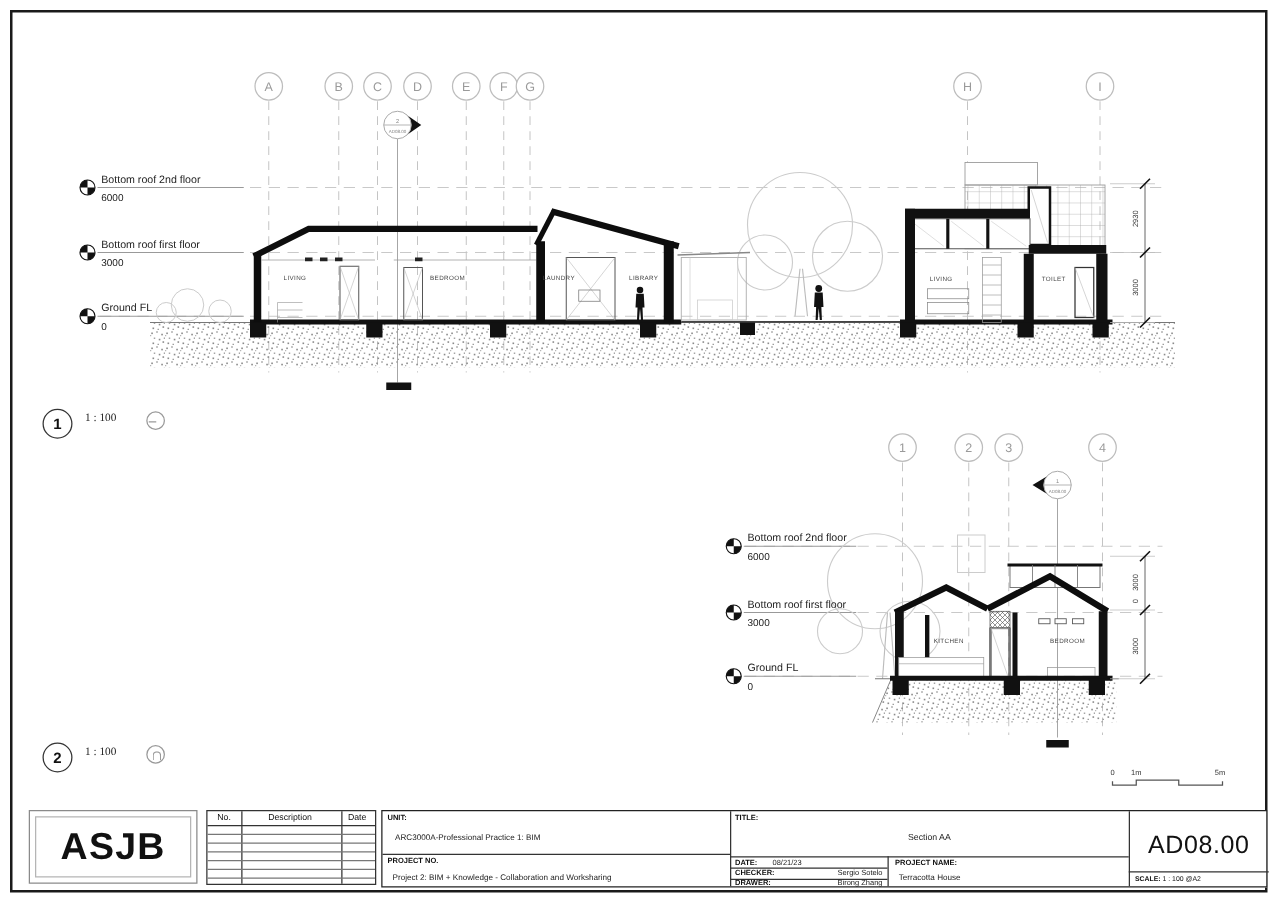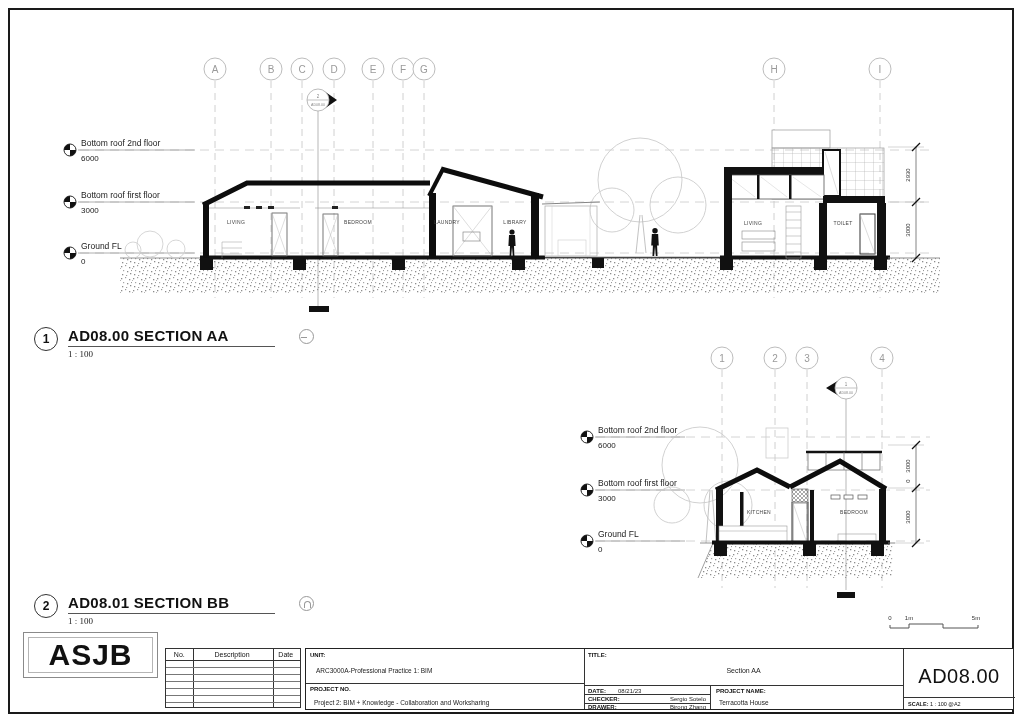--- a/index.html
+++ b/index.html
@@ -15,21 +15,21 @@
   
   .sec-title{display:flex;align-items:flex-start;gap:10px;}
   .callout-circle{width:24px;height:24px;border:1.4px solid #333;border-radius:50%;
     display:flex;align-items:center;justify-content:center;font-weight:bold;font-size:12px;flex:0 0 auto;box-sizing:border-box;background:#fff;}
   .sec-head{font-weight:bold;font-size:15px;letter-spacing:.3px;border-bottom:1.5px solid #555;padding:0 46px 2px 0;white-space:nowrap;}
   .sec-scale{font-size:9px;margin-top:2px;color:#222;font-family:Liberation Serif, serif;}
   .mini-sym{width:15px;height:15px;border:1px solid #999;border-radius:50%;margin-left:14px;margin-top:2px;position:relative;box-sizing:border-box;}
   .mini-sym .dash{position:absolute;left:1px;top:6.5px;width:6px;height:0;border-top:1px solid #999;}
   .mini-sym .enn{position:absolute;left:4px;top:4px;width:5px;height:6px;border:1px solid #999;border-bottom:none;border-radius:4px 4px 0 0;}
   
-  .logo-outer{left:23px;top:632px;width:135px;height:46px;border:1px solid #8a8a8a;box-sizing:border-box;}
+  .logo-outer{left:23px;top:648px;width:135px;height:59px;border:1px solid #8a8a8a;box-sizing:border-box;}
   .logo-inner{left:4px;top:4px;right:4px;bottom:4px;border:1px solid #b5b5b5;display:flex;align-items:center;justify-content:center;}
   .logo-text{font-weight:bold;font-size:30px;letter-spacing:1px;}
   .rev-table{left:165px;top:648px;width:136px;height:60px;border:1px solid #333;box-sizing:border-box;background:#fff;}
   .rev-head{position:absolute;top:0;left:0;right:0;height:11px;border-bottom:1px solid #333;font-size:7px;display:flex;}
   .rev-head span{display:block;text-align:center;line-height:11px;}
   .rev-col{position:absolute;top:0;bottom:0;border-left:1px solid #333;width:0;}
   .rev-row{position:absolute;left:0;right:0;height:0;border-top:0.6px solid #777;}
   .tb-main{left:305px;top:648px;width:709px;height:62px;border:1.2px solid #222;box-sizing:border-box;background:#fff;}
   .tb-vline{position:absolute;top:0;bottom:0;width:0;border-left:1px solid #333;}
   .tb-hline{position:absolute;height:0;border-top:1px solid #333;}
@@ -420,32 +420,30 @@
     <text x="890" y="620" font-size="6" fill="#333" text-anchor="middle">0</text>
     <text x="909" y="620" font-size="6" fill="#333" text-anchor="middle">1m</text>
     <text x="976" y="620" font-size="6" fill="#333" text-anchor="middle">5m</text>
     <path d="M890,625 L890,628 L909,628 L909,624 L943,624 L943,628 L978,628 L978,625" fill="none" stroke="#555" stroke-width="1"></path>
   </g>
 </svg>
 
 <div class="abs sec-title" style="left:34px;top:327px;">
   <div class="callout-circle">1</div>
   <div>
-    <div class="sec-head">AD08.00 SECTION AA</div>
     <div class="sec-scale">1 : 100</div>
   </div>
   <div class="mini-sym">
       <span class="dash"></span>
     </div>
 </div>
 
 <div class="abs sec-title" style="left:34px;top:594px;">
   <div class="callout-circle">2</div>
   <div>
-    <div class="sec-head">AD08.01 SECTION BB</div>
     <div class="sec-scale">1 : 100</div>
   </div>
   <div class="mini-sym">
       <span class="enn"></span>
     </div>
 </div>
 
 <div class="abs logo-outer">
   <div class="abs logo-inner">
     <span class="logo-text">ASJB</span>

